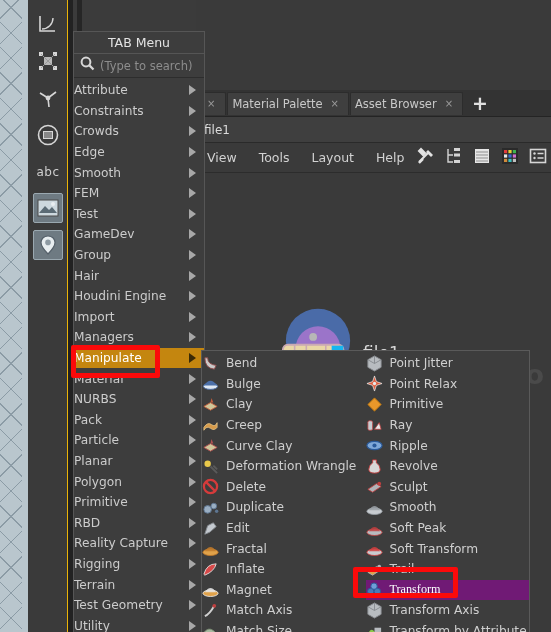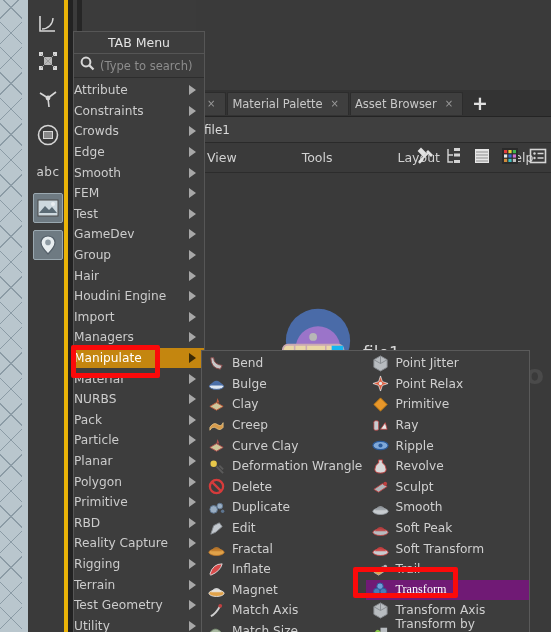--- a/index.html
+++ b/index.html
@@ -20,21 +20,21 @@
       #b9c6cd;
   }
   .hatch-strip-2 {
     position: absolute; left: 22px; top: 0; width: 6px; height: 632px;
     background: #b9c6cd;
   }
 
   
   .vtoolbar {
     position: absolute; left: 28px; top: 0; width: 40px; height: 632px;
-    background: #3a3a3a; border-right: 4px solid #eab308;
+    background: #3a3a3a; border-right: 1px solid #eab308;
   }
   .vtool {
     position: absolute; left: 4px; width: 32px; height: 32px;
     display: flex; align-items: center; justify-content: center;
   }
   .vtool svg { display: block; }
   .vtool.framed {
     background: #6e7a82; border: 1px solid #9aa8b0; border-radius: 2px;
     width: 30px; height: 30px; left: 5px;
   }
@@ -89,21 +89,21 @@
     position: absolute; left: 0; top: 117px; right: 0; height: 26px;
     background: #3f3f3f; border-bottom: 1px solid #2a2a2a;
     display: flex; align-items: center; padding-left: 8px;
     color: #dcdcdc; font-size: 12px;
   }
   .pathflag { position:absolute; left:2px; top:7px; width:0;height:0;
     border-top:5px solid transparent;border-bottom:5px solid transparent;border-left:5px solid #b05050;}
   .pane-menu {
     position: absolute; left: 0; top: 143px; right: 0; height: 30px;
     background: #3a3a3a; border-bottom: 1px solid #2c2c2c;
-    display: flex; align-items: center; gap: 43px;
+    display: flex; align-items: center;
   }
   .pane-menu .mi { color: #d2d2d2; font-size: 12.5px; padding: 0 11px; }
   .pane-icons { position: absolute; right: 4px; top: 0; height: 30px; display: flex; align-items: center; gap: 10px; }
 
   .watermark {
     position: absolute; right: 6px; top: 186px;
     color: #4a4a4a; font-size: 27px; font-weight: bold; letter-spacing: 1px;
   }
   .netbody { position: absolute; left: 0; top: 173px; right: 0; bottom: 0; background: #3a3a3a; }
 
@@ -142,21 +142,21 @@
   
   .submenu {
     position: absolute; left: 201px; top: 350px; width: 329px;
     background: #3d3d3d; border: 1px solid #5a5a5a;
     display: flex; overflow: hidden;
   }
   .subcol { width: 164.5px; padding-top: 2px; }
   .subcol.right { border-left: none; }
   .srow {
     height: 20.6px; display: flex; align-items: center; gap: 7px;
-    padding-left: 6px; color: #cfcfcf; font-size: 12.2px;
+    color: #cfcfcf; font-size: 12.2px;
   }
   .srow.sel { background: #701a75; color: #ffffff; font-family: Liberation Serif, serif; }
   .ico { width: 17px; height: 17px; flex: 0 0 17px; display:block; }
 
   
   .redbox { position: absolute; border: 5px solid #fb0a0a; border-radius: 2px; }
 
   .pane-top-fill { position:absolute; left:0; top:0; right:0; height:88px; background:#3a3a3a;}
 </style>
 </head>

